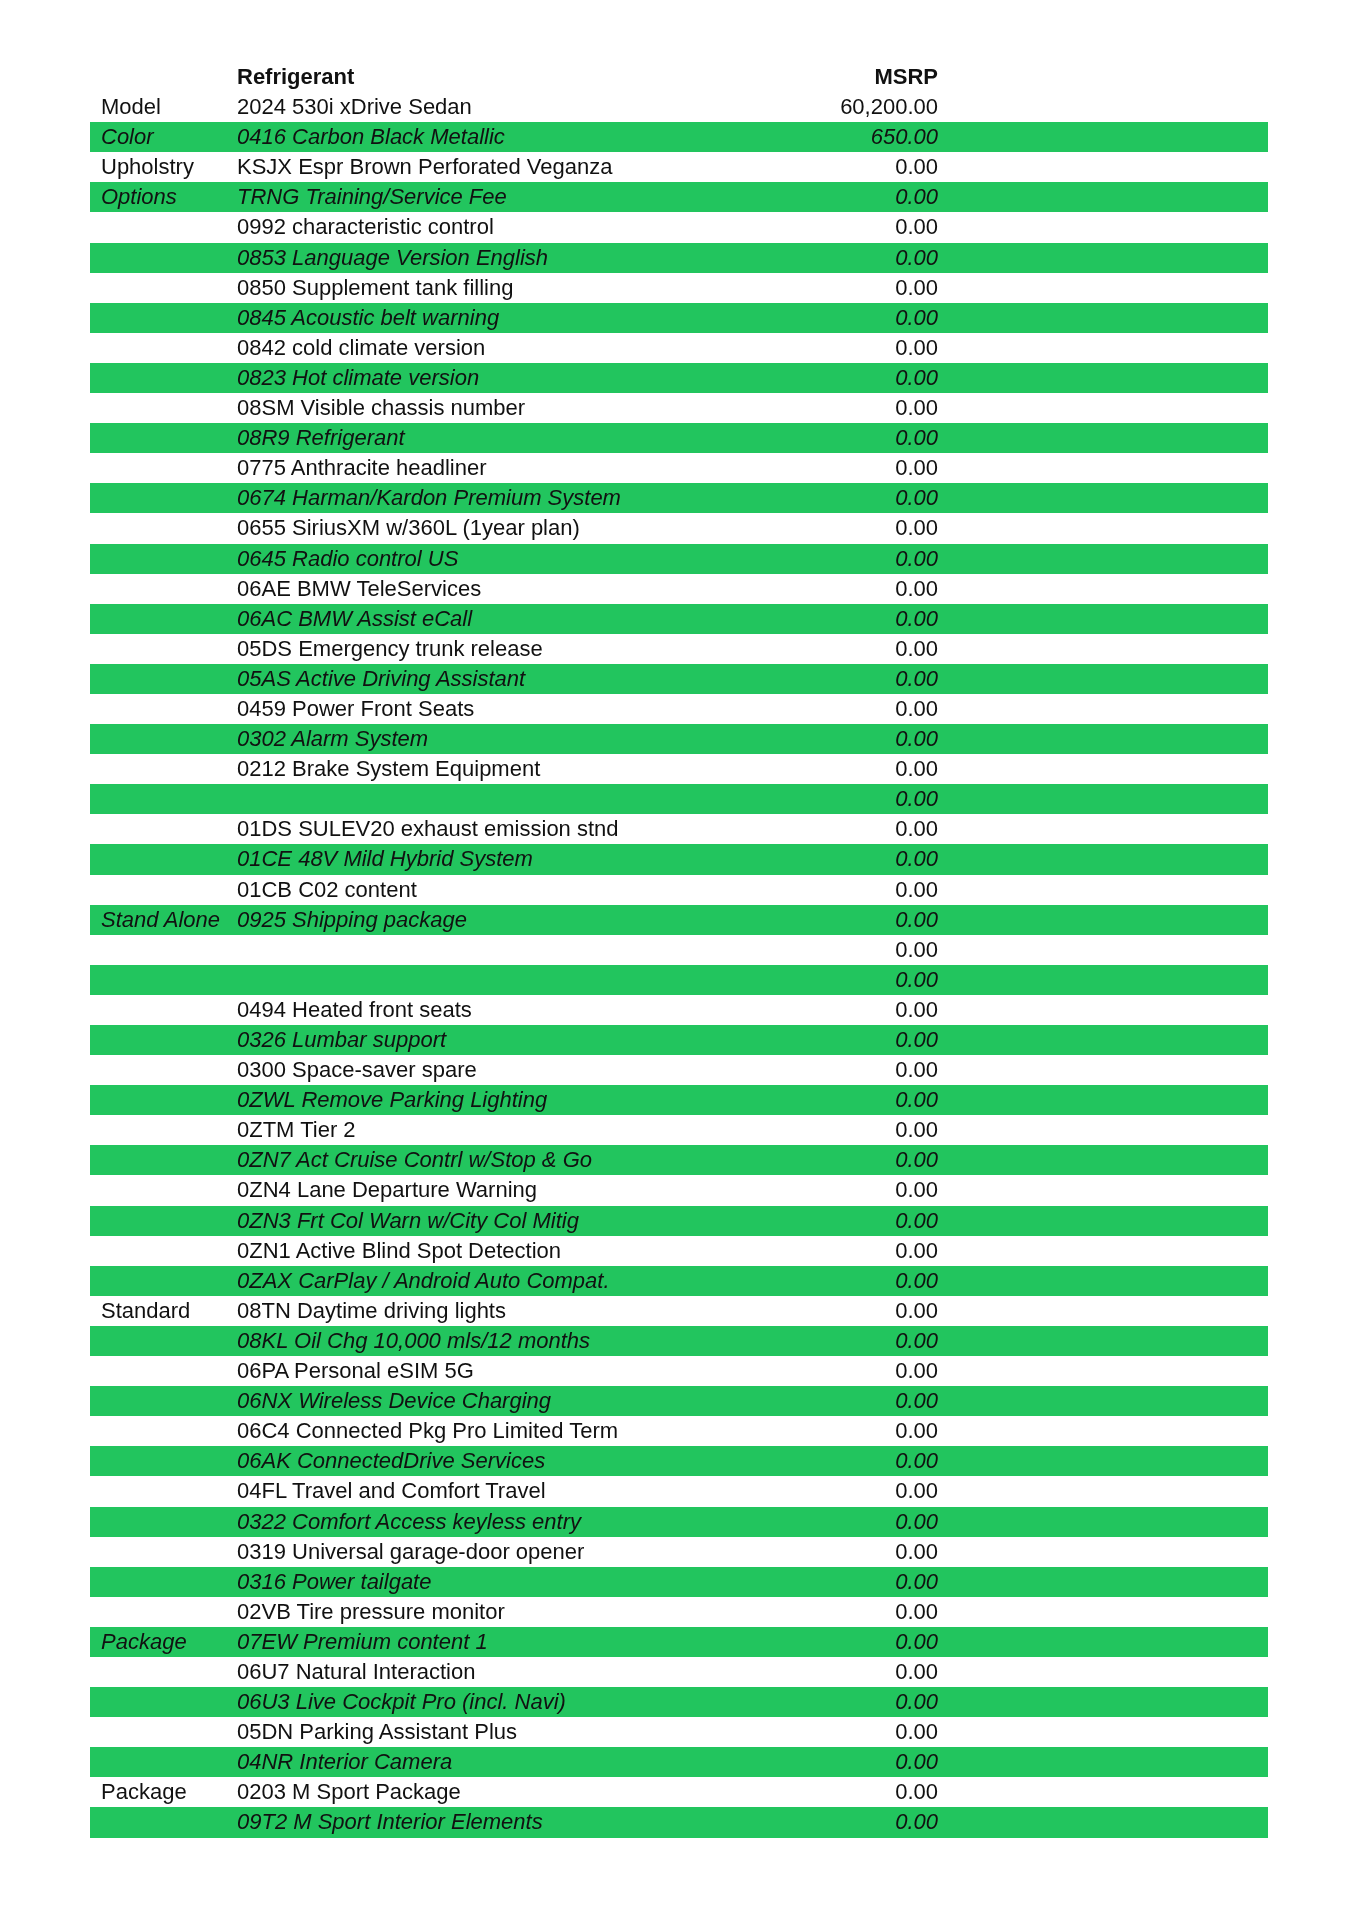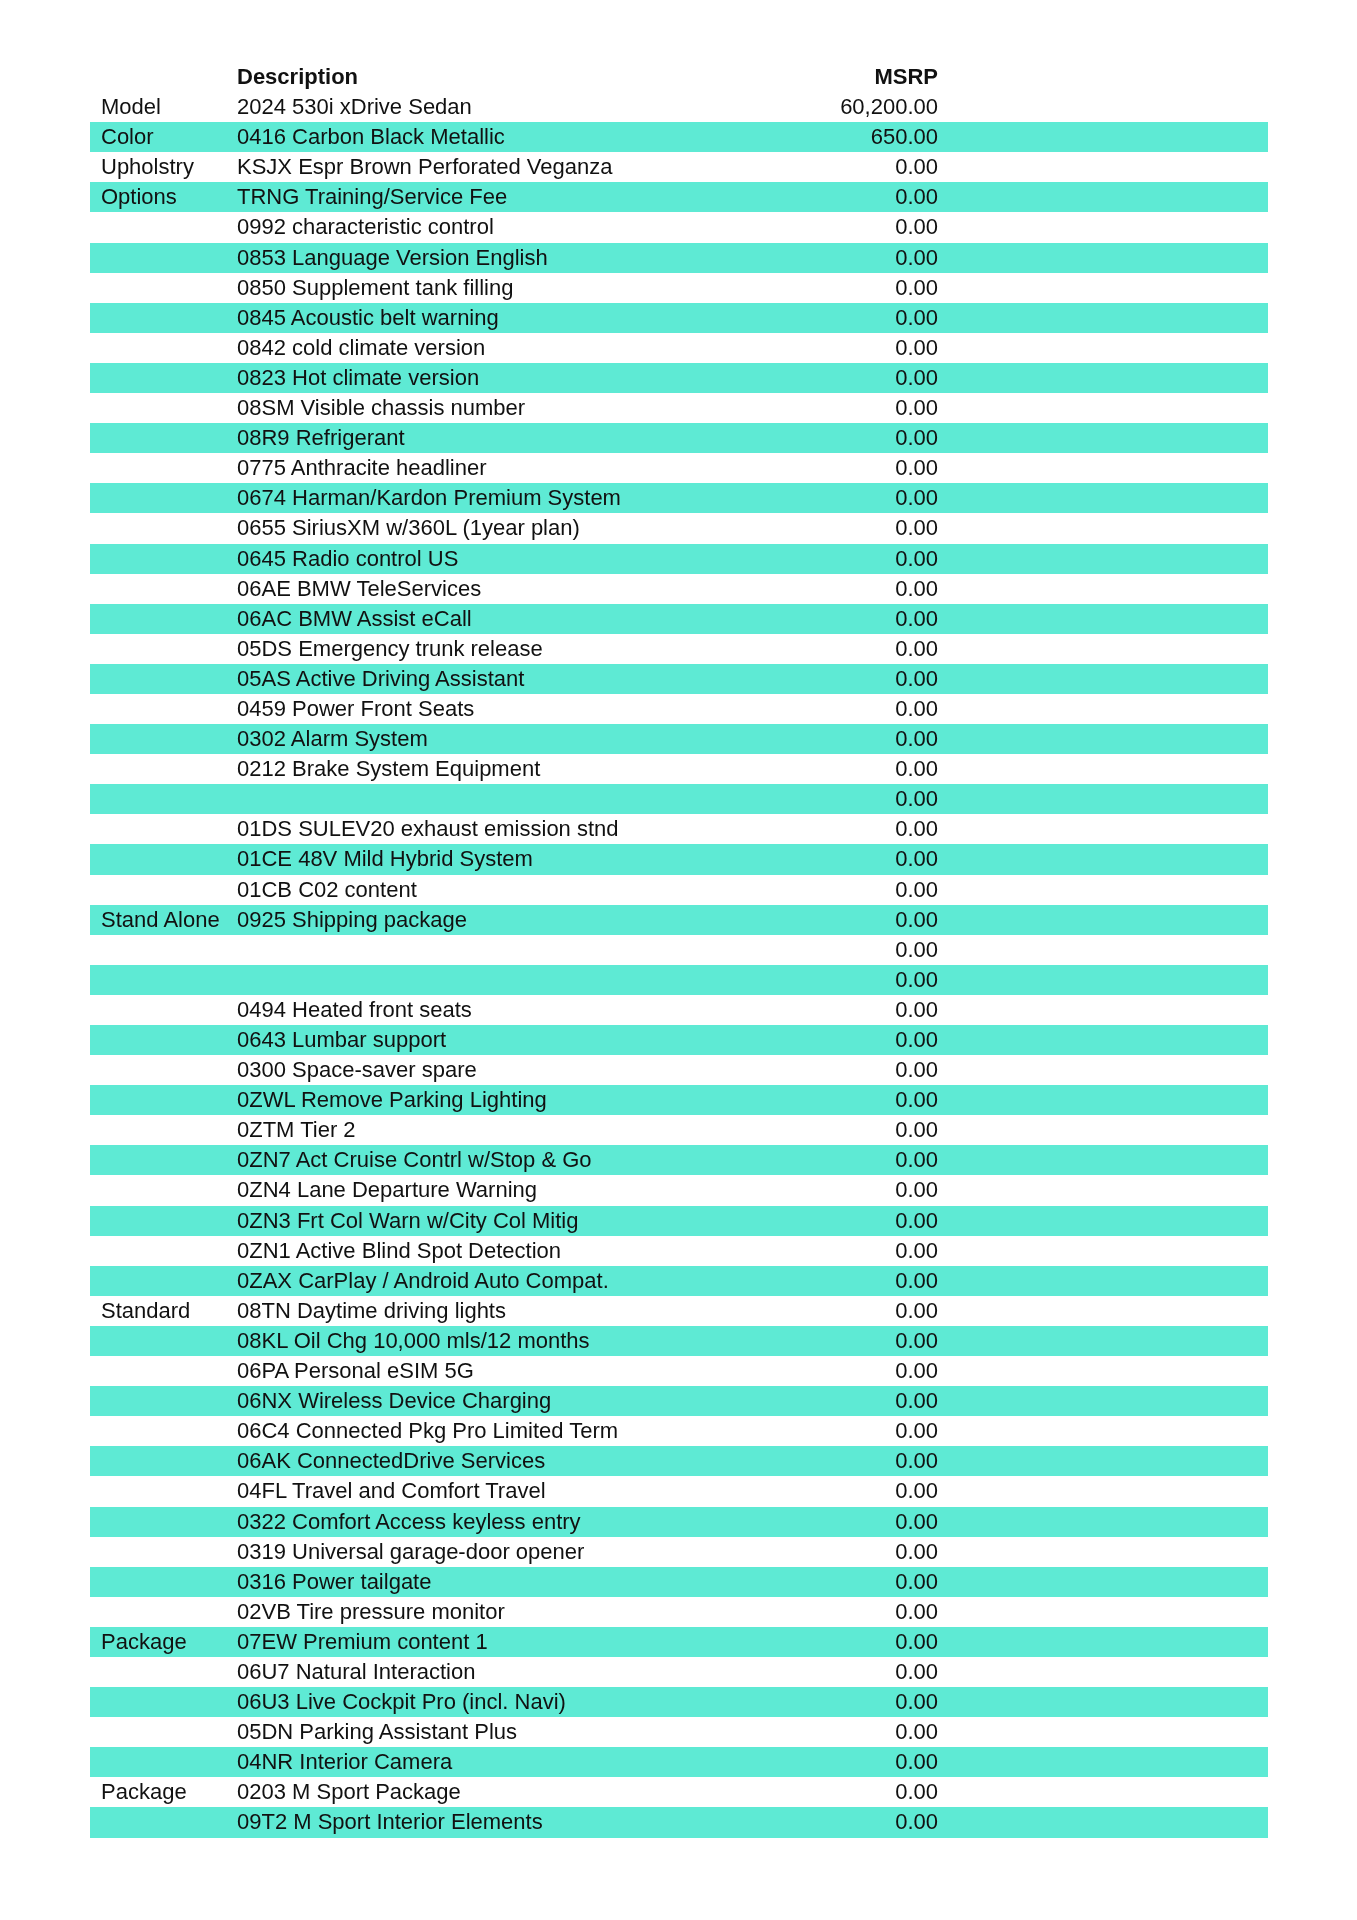--- a/index.html
+++ b/index.html
@@ -6,33 +6,33 @@
   body {
     width: 1357px; height: 1920px; position: relative; overflow: hidden;
     font-family: "Liberation Sans", "DejaVu Sans", sans-serif;
     color: #111111;
   }
   .sheet { position: absolute; left: 90px; top: 62px; width: 1178px; }
   .row {
     position: relative; height: 30.1px; line-height: 30.1px;
     font-size: 22px; white-space: nowrap;
   }
-  .row.shaded { background: #5eead4; }
+  .row.shaded { background: #22c55e; font-style: italic; }
   .row.header { font-weight: bold; }
   .cat { position: absolute; left: 11px; top: 0; }
   .desc { position: absolute; left: 147px; top: 0; }
   .msrp { position: absolute; left: 666px; width: 182px; text-align: right; top: 0; }
 </style>
 </head>
 <body>
 
 <div class="sheet">
   <div class="row header">
     <span class="cat"></span>
-    <span class="desc">Description</span>
+    <span class="desc">Refrigerant</span>
     <span class="msrp">MSRP</span>
   </div>
   <div id="rows">
       <div class="row">
         <span class="cat">Model</span>
         <span class="desc">2024 530i xDrive Sedan</span>
         <span class="msrp">60,200.00</span>
       </div>
       <div class="row shaded">
         <span class="cat">Color</span>
@@ -176,21 +176,21 @@
         <span class="cat"></span>
         <span class="msrp">0.00</span>
       </div>
       <div class="row">
         <span class="cat"></span>
         <span class="desc">0494 Heated front seats</span>
         <span class="msrp">0.00</span>
       </div>
       <div class="row shaded">
         <span class="cat"></span>
-        <span class="desc">0643 Lumbar support</span>
+        <span class="desc">0326 Lumbar support</span>
         <span class="msrp">0.00</span>
       </div>
       <div class="row">
         <span class="cat"></span>
         <span class="desc">0300 Space-saver spare</span>
         <span class="msrp">0.00</span>
       </div>
       <div class="row shaded">
         <span class="cat"></span>
         <span class="desc">0ZWL Remove Parking Lighting</span>

